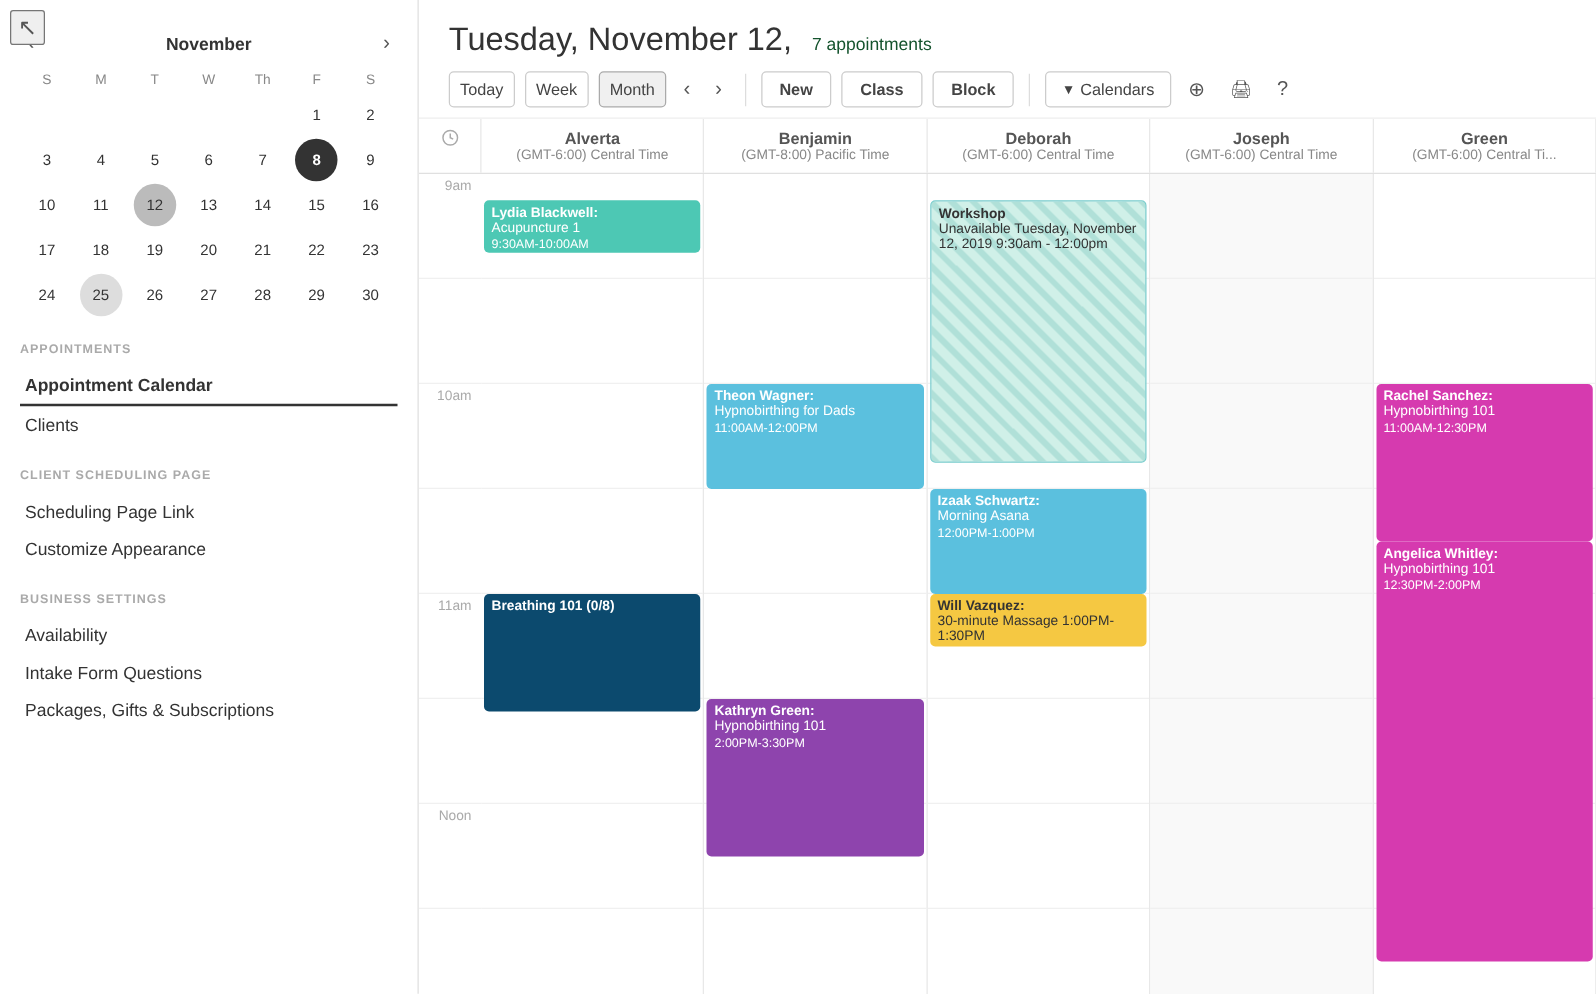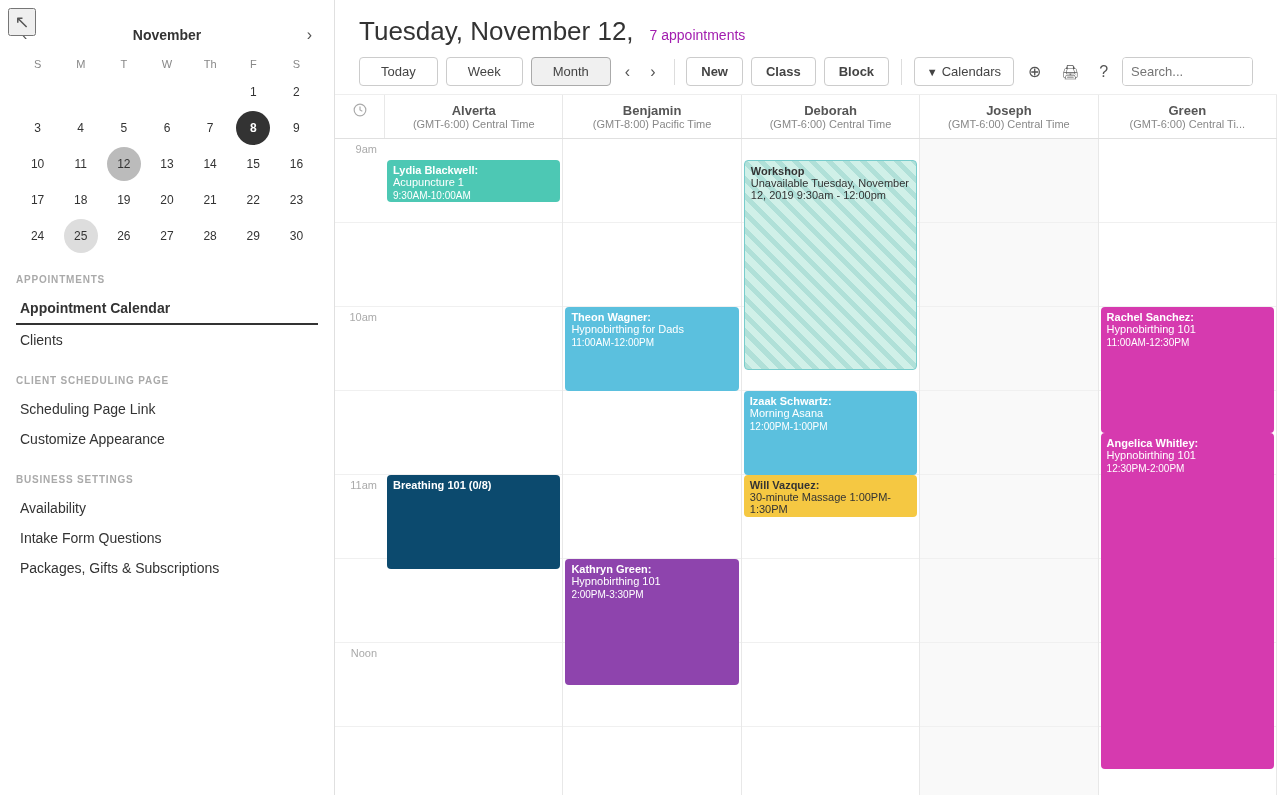--- a/index.html
+++ b/index.html
@@ -55,27 +55,27 @@
     
     .main { flex: 1; display: flex; flex-direction: column; overflow: hidden; }
 
     
     .main-header {
       padding: 16px 24px 8px 24px;
       border-bottom: 1px solid #eee;
     }
     .main-title-row { display: flex; align-items: baseline; gap: 16px; margin-bottom: 10px; }
     .main-title { font-size: 26px; font-weight: 400; color: #333; }
-    .appt-count { font-size: 14px; color: #a21caf; }
+    .appt-count { font-size: 14px; color: #14532d; }
 
     .toolbar {
       display: flex; align-items: center; gap: 8px;
     }
     .toolbar-btn {
-      padding: 6px 21px; border: 1px solid #ccc; border-radius: 4px;
+      padding: 6px 8px; border: 1px solid #ccc; border-radius: 4px;
       background: #fff; font-size: 13px; color: #444; cursor: pointer;
     }
     .toolbar-btn.active { background: #f0f0f0; border-color: #aaa; }
     .toolbar-btn-primary {
       padding: 6px 14px; border: 1px solid #ccc; border-radius: 4px;
       background: #fff; font-size: 13px; color: #444; cursor: pointer;
       font-weight: 600;
     }
     .toolbar-separator { width: 1px; height: 26px; background: #ddd; margin: 0 4px; }
     .toolbar-nav { background: none; border: none; cursor: pointer; color: #555; font-size: 16px; padding: 4px 6px; }
@@ -240,26 +240,20 @@
       </button>
       <button class="toolbar-icon-btn">
         <span>⊕</span>
       </button>
       <button class="toolbar-icon-btn">
         <span style="font-size:14px;">🖨</span>
       </button>
       <button class="toolbar-icon-btn">
         <span>?</span>
       </button>
-      <div class="search-wrapper">
-        <input class="search-input" type="text" placeholder="Search..." style="">
-        <button class="search-btn">
-          <span>🔍</span>
-        </button>
-      </div>
     </div>
   </div>
 
   <div class="cal-container">
     <div class="cal-header-row">
       <div class="cal-header-cell" style="font-size:11px;color:#aaa;">
         <svg width="14" height="14" viewBox="0 0 24 24" fill="none" stroke="#aaa" stroke-width="2">
           <circle cx="12" cy="12" r="10"></circle>
             <polyline points="12 6 12 12 16 14"></polyline>
         </svg>

